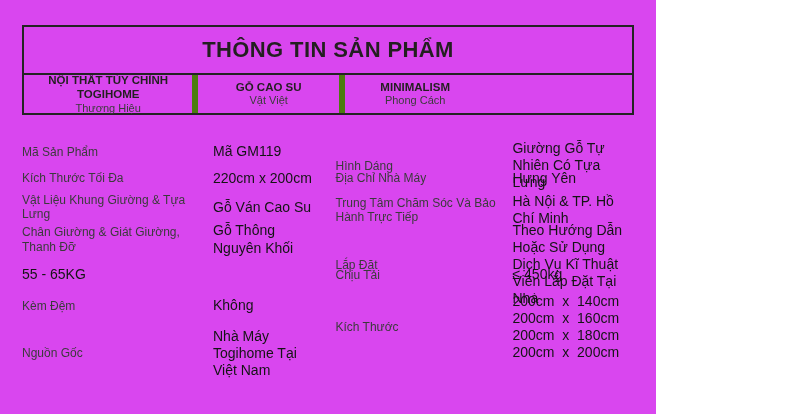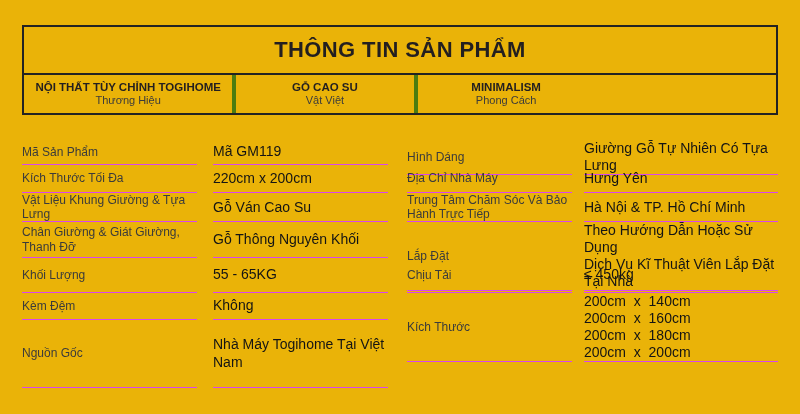--- a/index.html
+++ b/index.html
@@ -1,21 +1,21 @@
 <!DOCTYPE html>
 <html><head>
 <meta charset="utf-8">
 <style>
   * { margin: 0; padding: 0; box-sizing: border-box; }
   html, body { background: #ffffff; }
   .page {
     position: relative;
-    width: 800px;
+    width: 656px;
     height: 414px;
-    background: #eab308;
+    background: #d946ef;
     font-family: "Liberation Sans", sans-serif;
     color: #141414;
     overflow: hidden;
   }
   
   .header-box {
     margin: 25px 22px 0 22px;
     border: 2px solid #232323;
   }
   .title-row {
@@ -35,21 +35,21 @@
   }
   .attr-cell {
     display: flex;
     flex-direction: column;
     justify-content: center;
     flex: 0 0 24.1%;
     line-height: 1.25;
     text-align: center;
   }
   .attr-cell:first-child { flex: 0 0 27.7%; }
-  .attr-cell + .attr-cell { border-left: 4px solid #4d7c0f; }
+  .attr-cell + .attr-cell { border-left: 6px solid #4d7c0f; }
   .attr-value {
     font-size: 11.5px;
     font-weight: bold;
     color: #231f20;
   }
   .attr-label {
     font-size: 11px;
     color: #3b3b3b;
   }
   
@@ -135,21 +135,20 @@
       </div>
       <div class="spec-row">
         <div class="spec-label">Vật Liệu Khung Giường &amp; Tựa Lưng</div>
         <div class="spec-value">Gỗ Ván Cao Su</div>
       </div>
       <div class="spec-row">
         <div class="spec-label">Chân Giường &amp; Giát Giường, Thanh Đỡ</div>
         <div class="spec-value">Gỗ Thông Nguyên Khối</div>
       </div>
       <div class="spec-row">
-        <div class="spec-label">Khối Lượng</div>
         <div class="spec-value">55 - 65KG</div>
       </div>
       <div class="spec-row">
         <div class="spec-label">Kèm Đệm</div>
         <div class="spec-value">Không</div>
       </div>
       <div class="spec-row">
         <div class="spec-label">Nguồn Gốc</div>
         <div class="spec-value">Nhà Máy Togihome Tại Việt Nam</div>
       </div>

